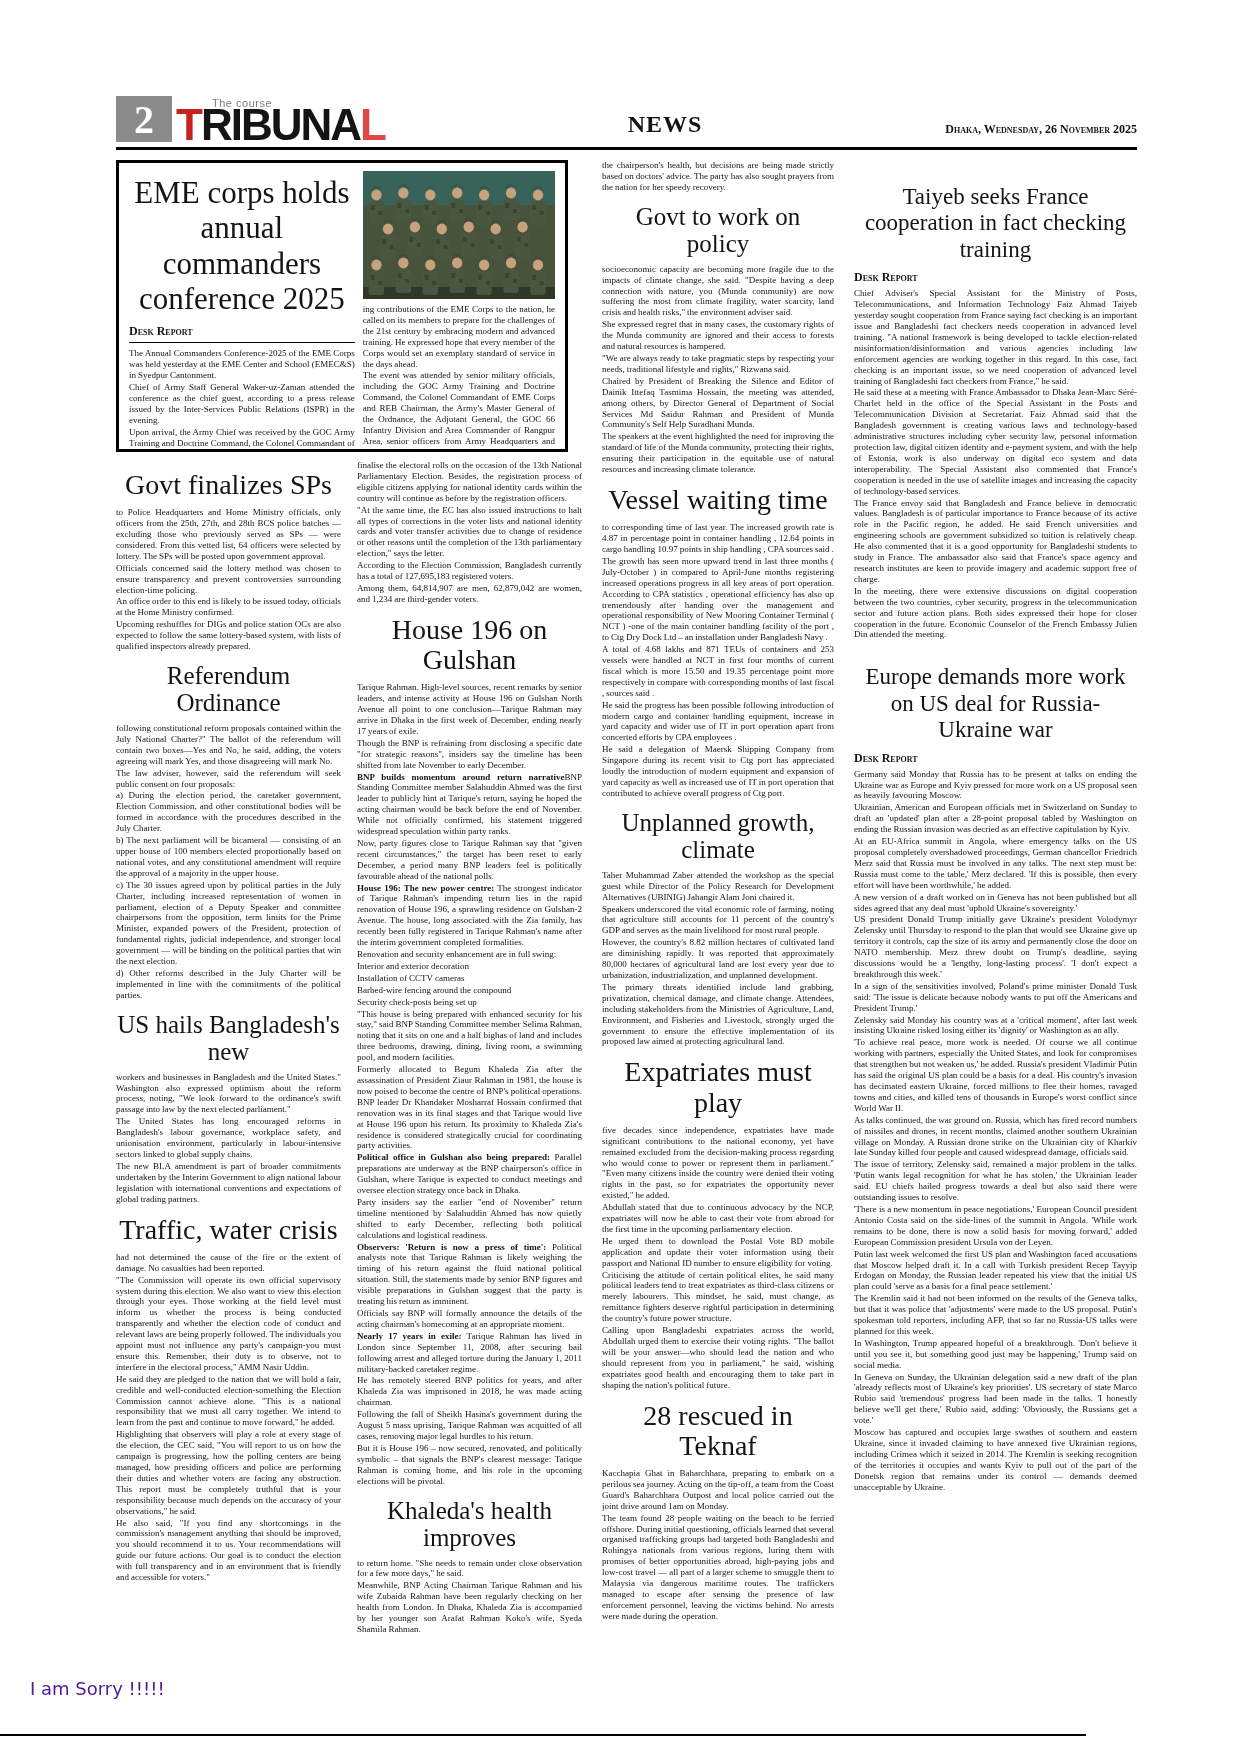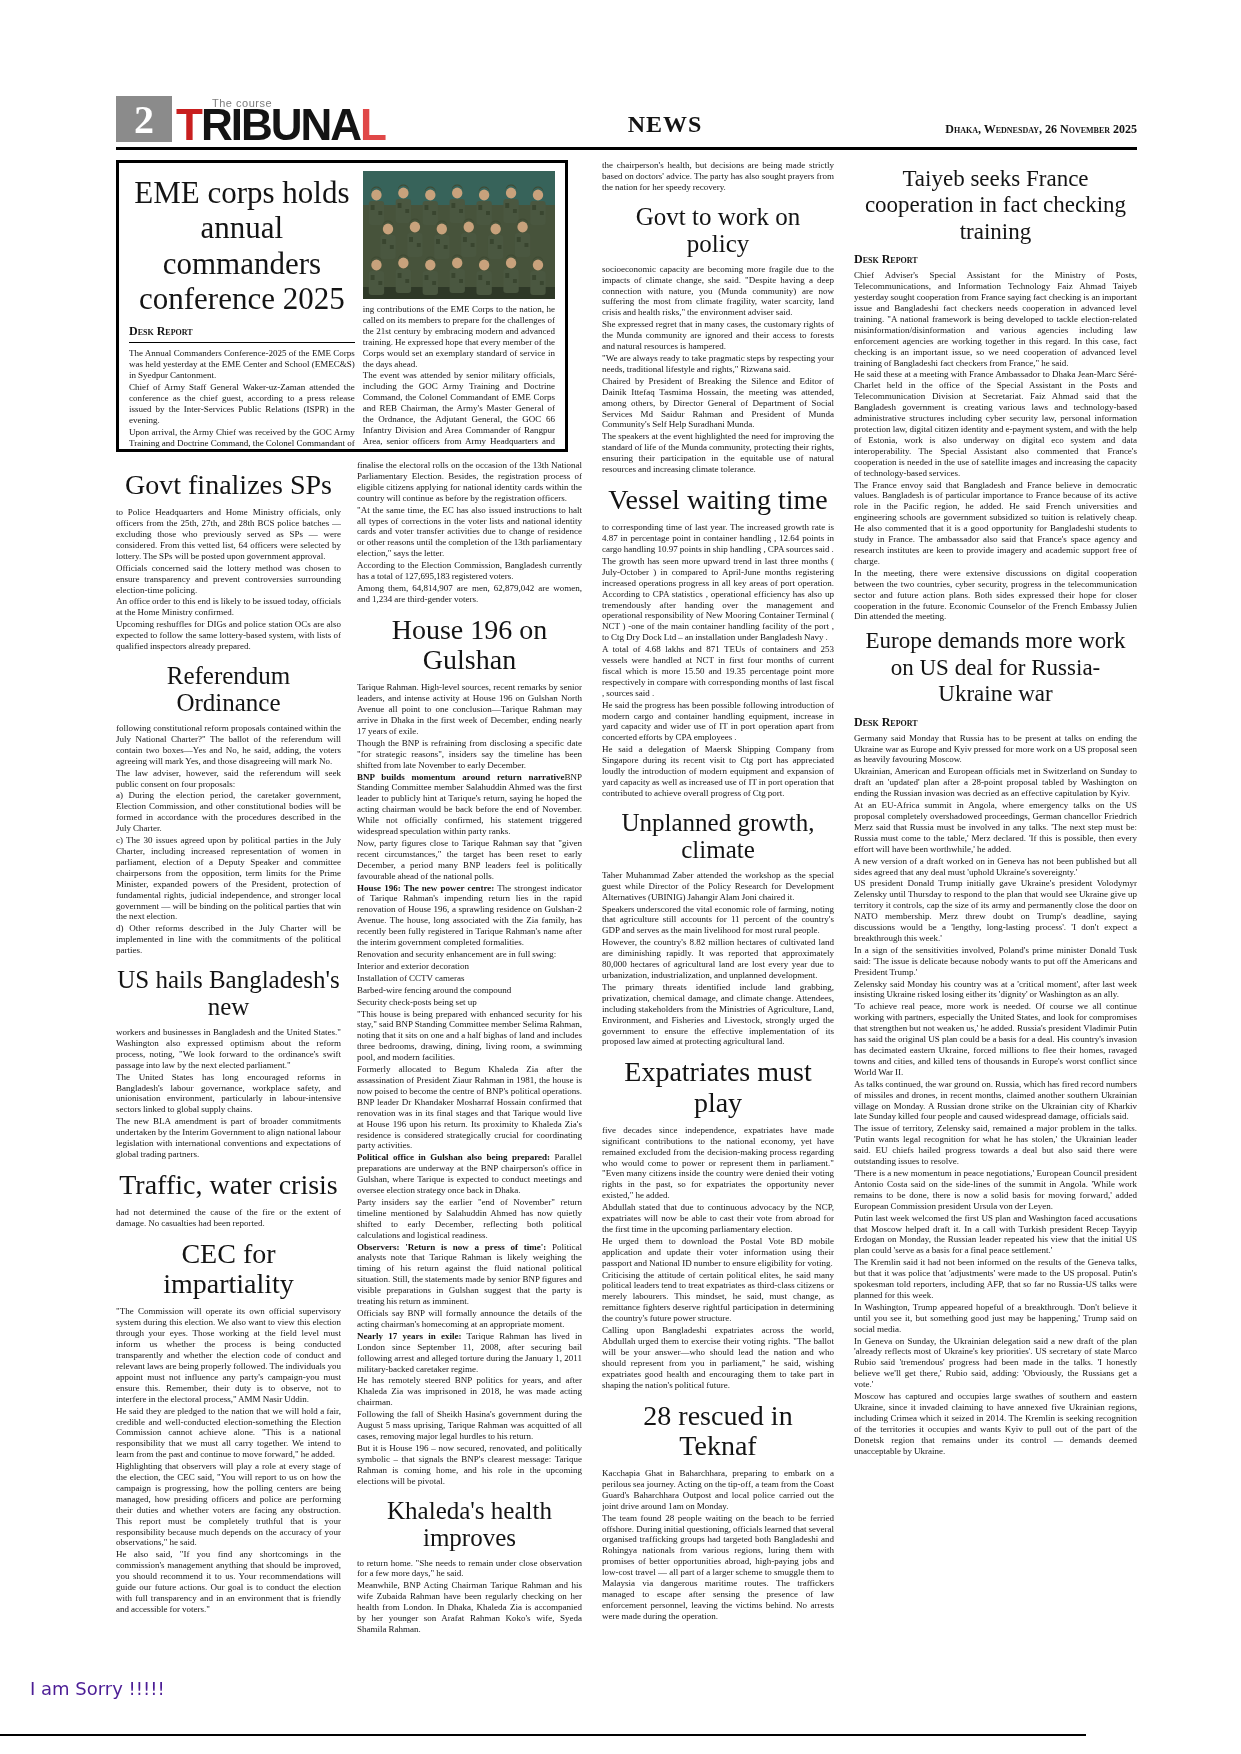--- a/index.html
+++ b/index.html
@@ -24,21 +24,21 @@
   
   .content{display:flex;gap:20px;margin-top:10px;height:1474px;overflow:hidden}
   .colgroup{width:466px;flex:none}
   .twocol{display:flex;gap:16px;margin-top:8px}
   .col{overflow:hidden}
   .c1,.c2{width:225px;flex:none}
   .c3{width:232px;flex:none}
   .c4{flex:1}
 
   h2{font-weight:normal;text-align:center;line-height:1.08;margin:10px 0 7px}
-  .h28{font-size:28px}.h25{font-size:25px}.h23{font-size:23px;line-height:1.15;margin-top:6px}
+  .h28{font-size:28px}.h25{font-size:25px}.h23{font-size:23px;line-height:1.15;margin-top:24px}
   .byline{font-variant:small-caps;font-weight:bold;font-size:12px;margin:2px 0 3px}
   .byline-rule{border-top:1.5px solid #000;width:100%;margin:2px 0 5px}
   .body p{font-size:9px;line-height:10.9px;text-align:justify;margin-bottom:1px;word-spacing:-.2px}
   .body p b{font-weight:bold}
 
   
   .eme-box{width:452px;height:292px;border:3px solid #000;padding:8px 10px;overflow:hidden}
   .eme-flex{display:flex;gap:8px;height:100%}
   .eme-left{width:54%}
   .eme-right{width:46%}
@@ -138,40 +138,40 @@
                   <p>An office order to this end is likely to be issued today, officials at the Home Ministry confirmed.</p>
                   <p>Upcoming reshuffles for DIGs and police station OCs are also expected to follow the same lottery-based system, with lists of qualified inspectors already prepared.</p>
                 </div>
             </section>
             <section>
               <h2 class="h25">Referendum Ordinance</h2>
               <div class="body">
                   <p>following constitutional reform proposals contained within the July National Charter?" The ballot of the referendum will contain two boxes—Yes and No, he said, adding, the voters agreeing will mark Yes, and those disagreeing will mark No.</p>
                   <p>The law adviser, however, said the referendum will seek public consent on four proposals:</p>
                   <p>a) During the election period, the caretaker government, Election Commission, and other constitutional bodies will be formed in accordance with the procedures described in the July Charter.</p>
+                  <p>b) The next parliament will be bicameral — consisting of an upper house of 100 members elected proportionally based on national votes, and any constitutional amendment will require the approval of a majority in the upper house.</p>
                   <p>c) The 30 issues agreed upon by political parties in the July Charter, including increased representation of women in parliament, election of a Deputy Speaker and committee chairpersons from the opposition, term limits for the Prime Minister, expanded powers of the President, protection of fundamental rights, judicial independence, and stronger local government — will be binding on the political parties that win the next election.</p>
                   <p>d) Other reforms described in the July Charter will be implemented in line with the commitments of the political parties.</p>
                 </div>
             </section>
             <section>
               <h2 class="h25">US hails Bangladesh's new</h2>
               <div class="body">
                   <p>workers and businesses in Bangladesh and the United States." Washington also expressed optimism about the reform process, noting, "We look forward to the ordinance's swift passage into law by the next elected parliament."</p>
                   <p>The United States has long encouraged reforms in Bangladesh's labour governance, workplace safety, and unionisation environment, particularly in labour-intensive sectors linked to global supply chains.</p>
                   <p>The new BLA amendment is part of broader commitments undertaken by the Interim Government to align national labour legislation with international conventions and expectations of global trading partners.</p>
                 </div>
             </section>
             <section>
               <h2 class="h28">Traffic, water crisis</h2>
               <div class="body">
                   <p>had not determined the cause of the fire or the extent of damage. No casualties had been reported.</p>
                 </div>
             </section>
             <section>
-              <h2 class="h28">CEC for impartiality</h2>
               <div class="body">
                   <p>"The Commission will operate its own official supervisory system during this election. We also want to view this election through your eyes. Those working at the field level must inform us whether the process is being conducted transparently and whether the election code of conduct and relevant laws are being properly followed. The individuals you appoint must not influence any party's campaign-you must ensure this. Remember, their duty is to observe, not to interfere in the electoral process," AMM Nasir Uddin.</p>
                   <p>He said they are pledged to the nation that we will hold a fair, credible and well-conducted election-something the Election Commission cannot achieve alone. "This is a national responsibility that we must all carry together. We intend to learn from the past and continue to move forward," he added.</p>
                   <p>Highlighting that observers will play a role at every stage of the election, the CEC said, "You will report to us on how the campaign is progressing, how the polling centers are being managed, how presiding officers and police are performing their duties and whether voters are facing any obstruction. This report must be completely truthful that is your responsibility because much depends on the accuracy of your observations," he said.</p>
                   <p>He also said, "If you find any shortcomings in the commission's management anything that should be improved, you should recommend it to us. Your recommendations will guide our future actions. Our goal is to conduct the election with full transparency and in an environment that is friendly and accessible for voters."</p>
                 </div>
             </section>
 
           </div>
 

